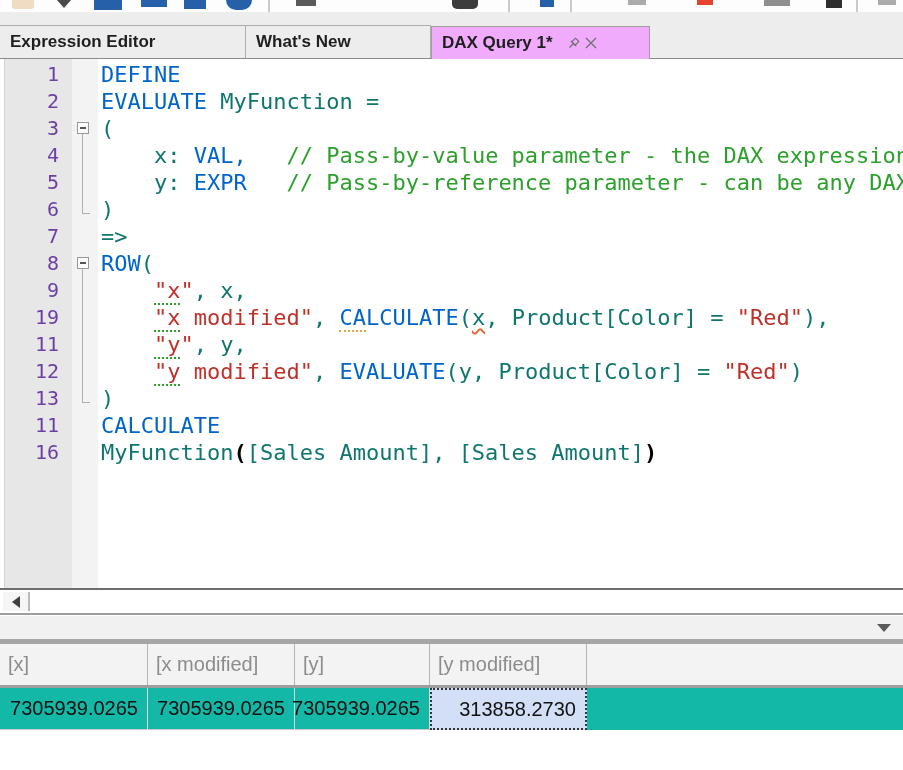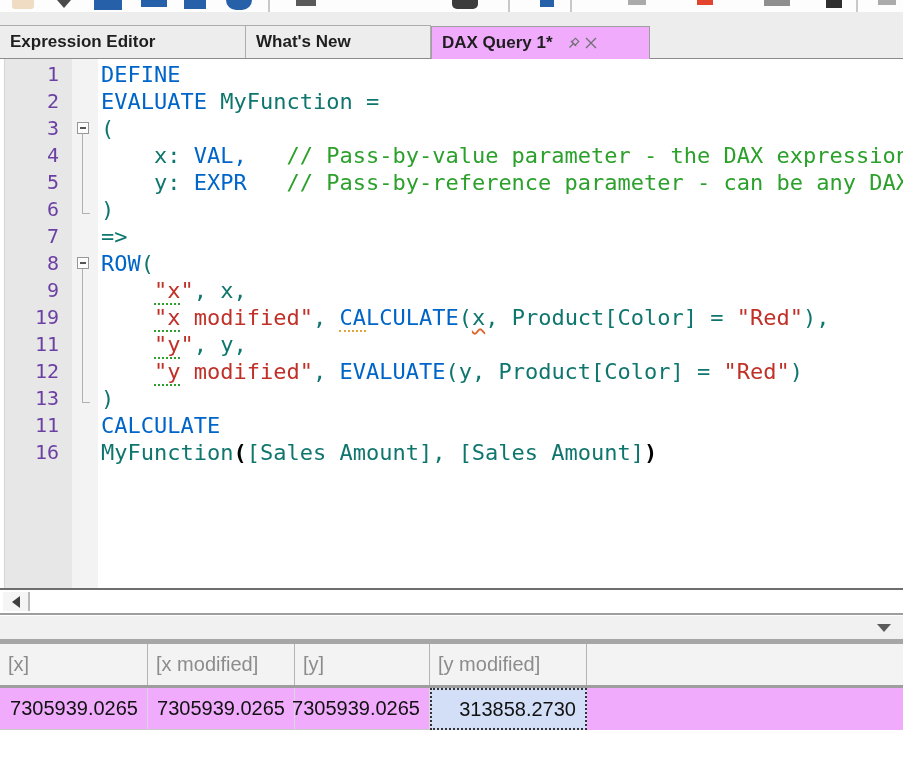--- a/index.html
+++ b/index.html
@@ -62,21 +62,21 @@
   
   #results-toolbar{height:23px;background:#F1F1F1;position:relative;border-top:1px solid #FFF;box-sizing:content-box;}
   .down-tri{position:absolute;right:12px;top:8px;width:0;height:0;
             border-left:7px solid transparent;border-right:7px solid transparent;border-top:8px solid #5A5A5A;}
   #splitter{height:5px;background:#A6A6A6;}
   
   #grid-header{height:41px;background:#F3F3F3;border-bottom:3px solid #9E9E9E;display:flex;}
   .hcell{box-sizing:border-box;flex:none;border-right:1px solid #B4B4B4;display:flex;align-items:center;
          padding-left:8px;font-size:20px;color:#8C8C8C;}
   .hfiller{flex:1;}
-  #grid-row{height:42px;display:flex;background:#f0abfc;}
+  #grid-row{height:42px;display:flex;background:#14b8a6;}
   .dcell{box-sizing:border-box;flex:none;border-right:1px solid #D8D8D8;border-bottom:1px solid #C9C9C9;
          display:flex;align-items:center;justify-content:flex-end;padding-right:9px;
          font-size:20px;color:#111;}
   .dcell.sel{background:#D3DFF6;border:2px dotted #333;}
   #grid-rest{background:#fff;height:44px;}
 </style>
 </head>
 <body>
 
 <div class="window">

